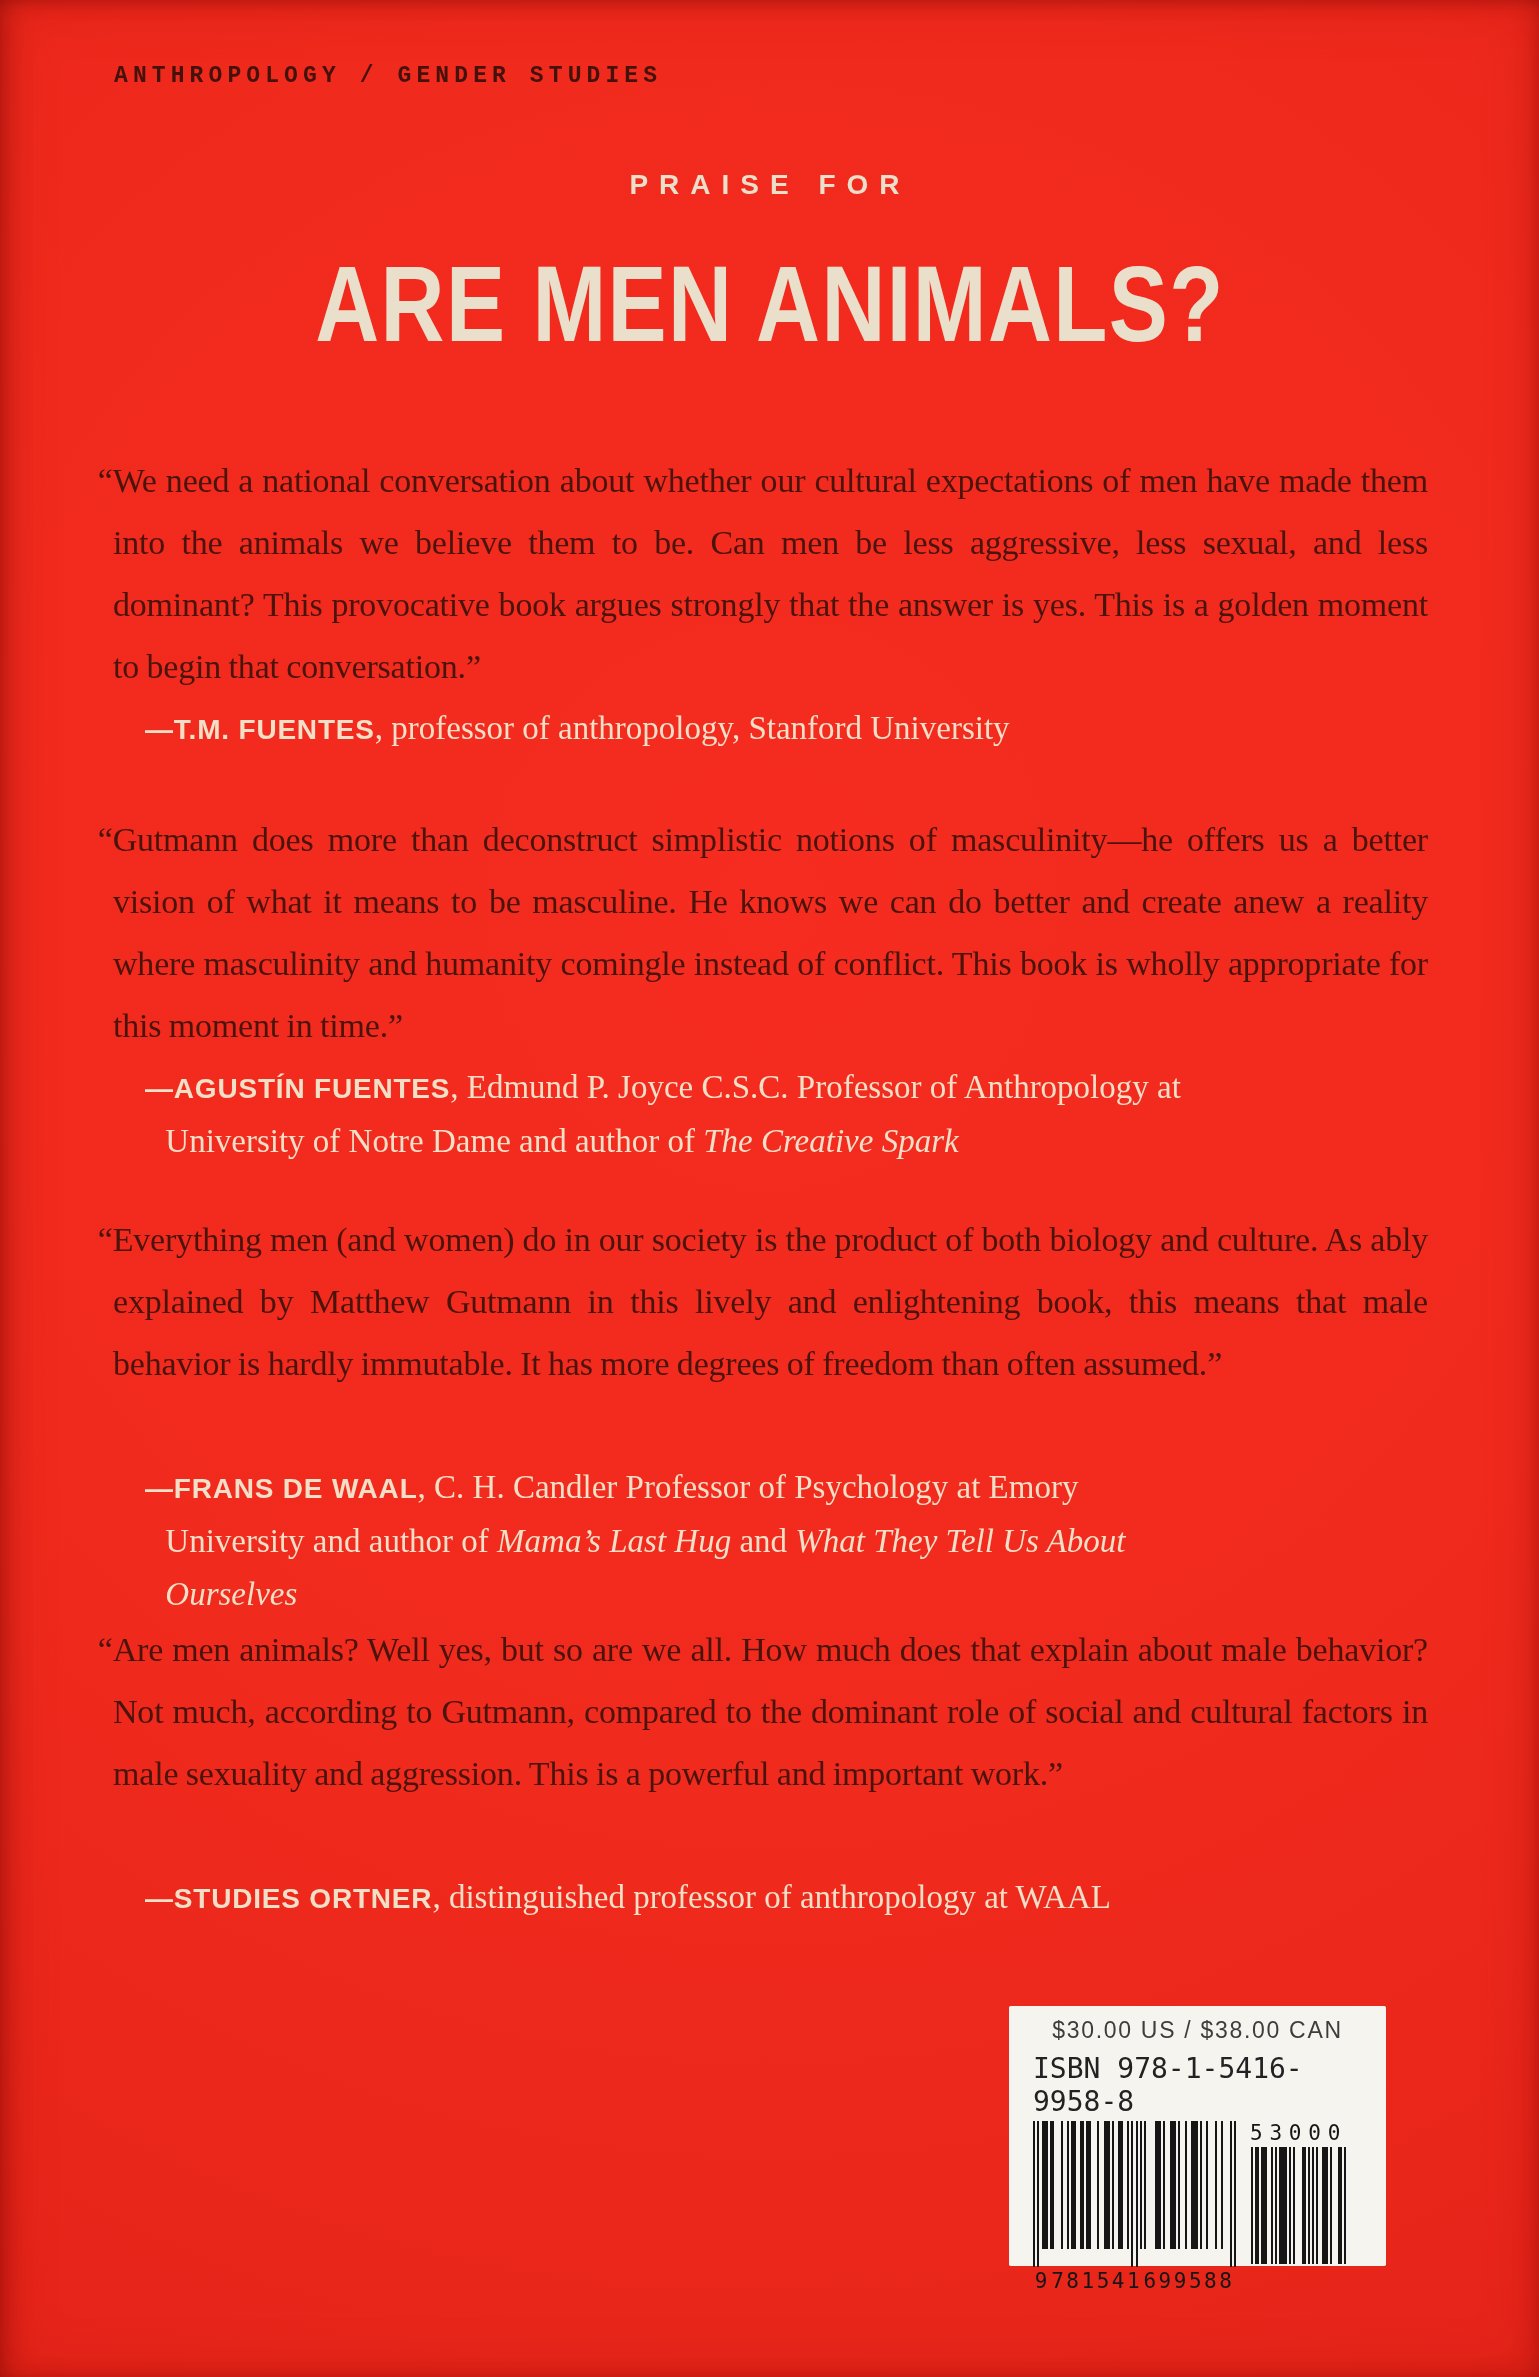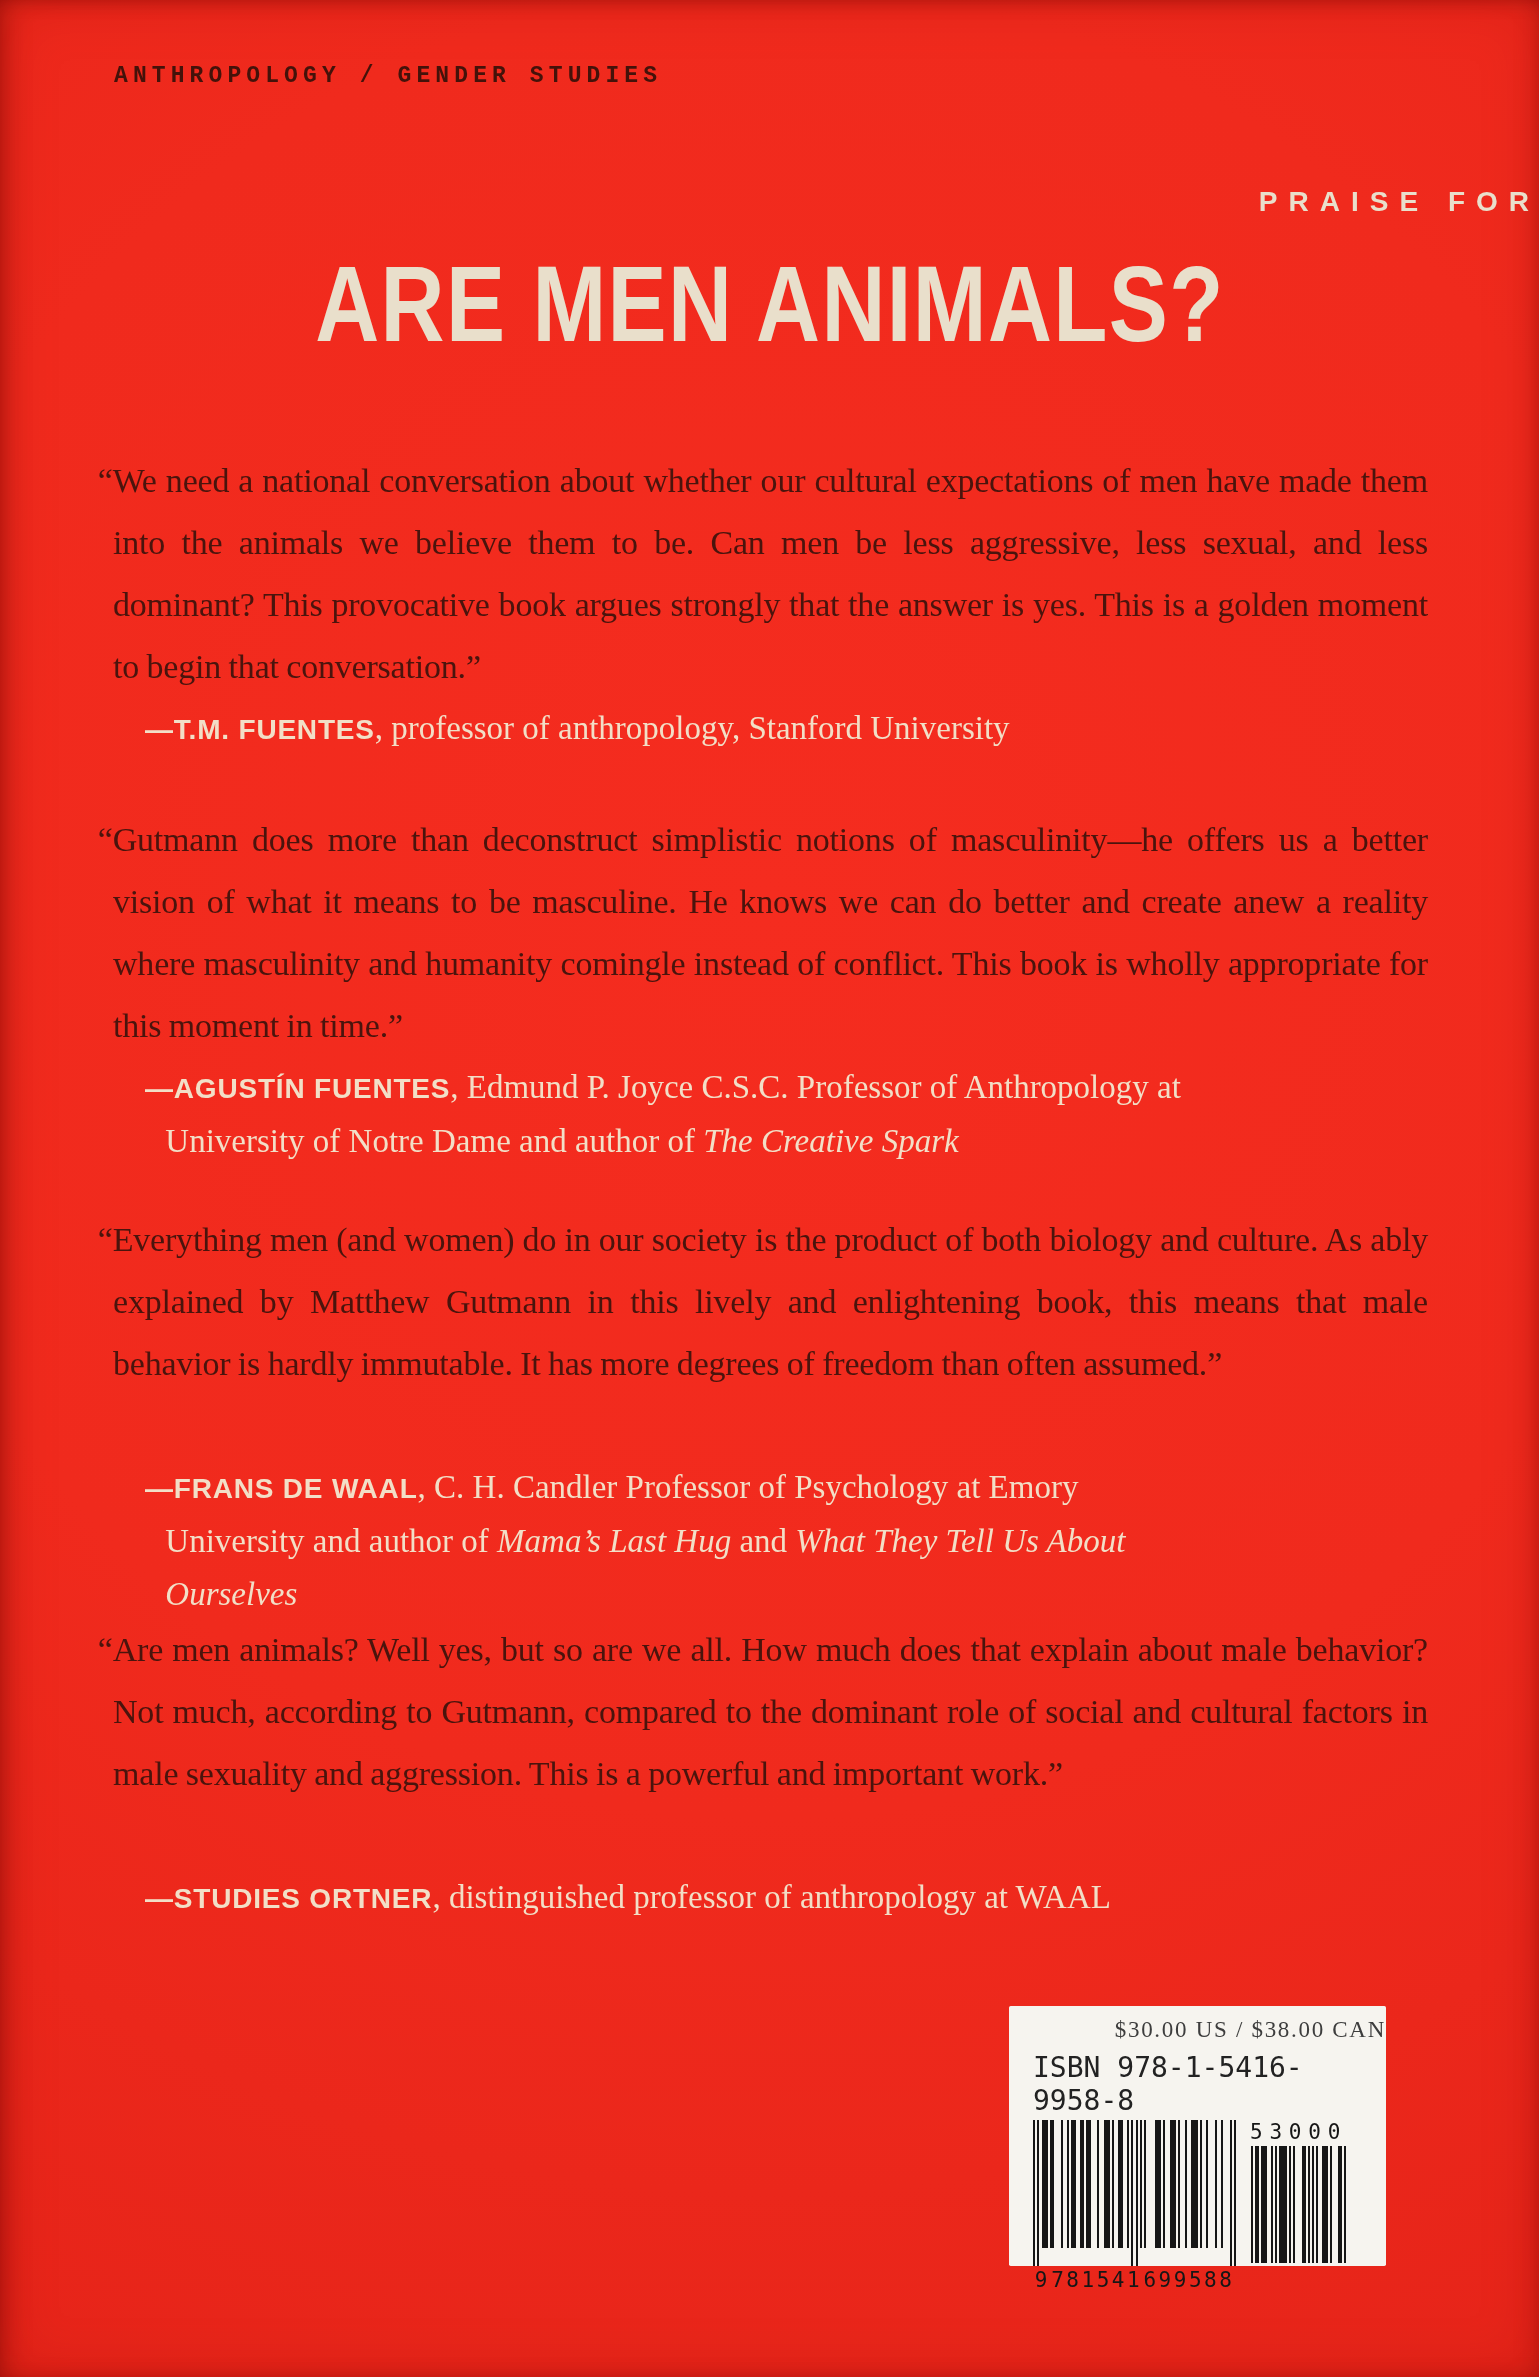--- a/index.html
+++ b/index.html
@@ -26,22 +26,22 @@
                inset 0 8.5px 20.3px -12px rgba(95,0,0,.35);
     font-family:"Liberation Serif","DejaVu Serif",serif;
   }
   .category{
     position:absolute;left:114px;top:63px;
     font-family:Liberation Mono, monospace;
     font-weight:700;font-size:23px;letter-spacing:5.1px;
     color:var(--category-ink);
   }
   .kicker{
-    position:absolute;left:0;right:0;top:186px;
-    text-align:right;
+    position:absolute;left:0;right:0;top:169px;
+    text-align:center;
     font-family:"Liberation Sans","DejaVu Sans",sans-serif;
     font-weight:700;font-size:28px;letter-spacing:11px;
     color:var(--title-cream);
   }
   .title{
     position:absolute;left:0;right:0;top:241px;
     text-align:center;
     font-family:"Liberation Sans","DejaVu Sans",sans-serif;
     font-weight:700;font-size:108px;letter-spacing:1.7px;
     color:var(--title-cream);
@@ -76,22 +76,22 @@
   }
   .seg{font-family:"Liberation Serif","DejaVu Serif",serif;}
   .seg.italic{font-style:italic;}
   .isbn-panel{
     position:absolute;left:1009px;top:2006px;
     width:377px;height:260px;
     background:var(--panel-background);
     border-radius:1.7px;
   }
   .price{
-    margin-top:11px;text-align:right;
-    font-family:Liberation Serif, serif;
+    margin-top:11px;text-align:center;
+    font-family:Liberation Sans, sans-serif;
     font-size:23px;letter-spacing:1.7px;
     color:var(--price-ink);
   }
   .isbn{
     margin:7.6px 0 0 24px;
     font-family:"DejaVu Sans Mono","Liberation Mono",monospace;
     font-size:28px;letter-spacing:0;
     color:var(--panel-ink);
   }
   .bar-row{display:flex;gap:13.6px;margin:3.4px 0 0 24px;align-items:flex-start;}

